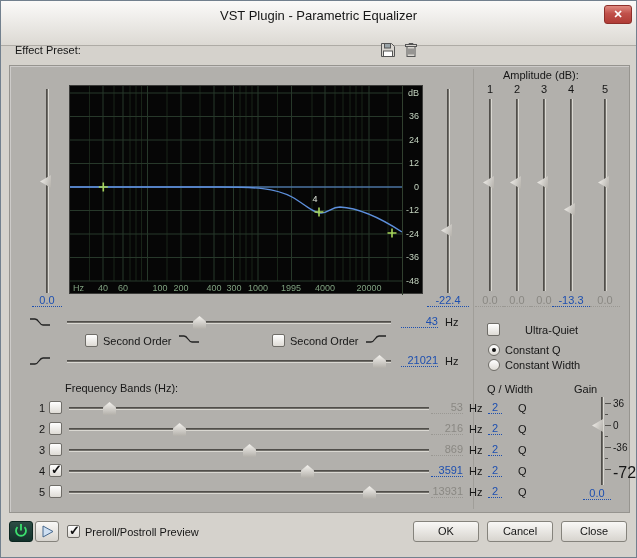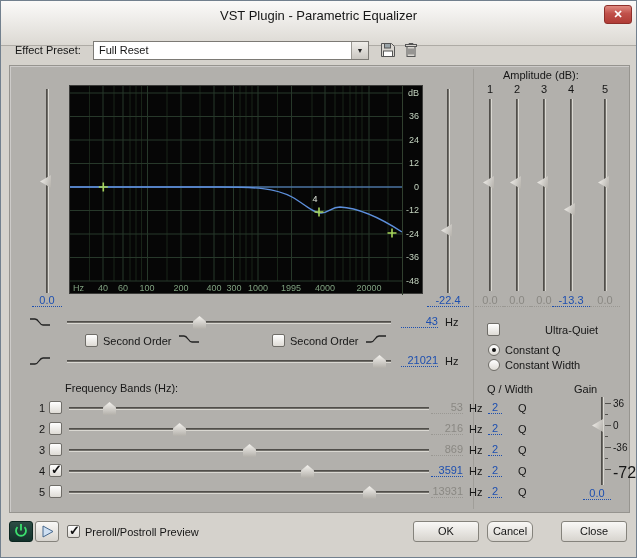--- a/index.html
+++ b/index.html
@@ -41,24 +41,20 @@
 <body>
 
 <div id="window">
 
   <div class="titlebar">
     <div class="title">VST Plugin - Parametric Equalizer</div>
     <div class="close-btn">✕</div>
   </div>
 
   <span class="label" style="left:14px;top:43px;">Effect Preset:</span>
-  <div class="dropdown" style="left:92px;top:40px;width:276px;">
-    <span class="txt">Full Reset</span>
-    <div class="dd-arrow">▼</div>
-  </div>
   <div class="icon-btn" style="left:379px;top:41px;">
     <svg width="16" height="16" viewBox="0 0 16 16">
         <path d="M1.5 1.5h10l3 3v10h-13z" fill="#d9d6d0" stroke="#555"></path>
         <rect x="4.5" y="1.5" width="6" height="4.5" fill="#9aa4a8" stroke="#555"></rect>
         <rect x="3.5" y="9" width="9" height="5.5" fill="#fff" stroke="#555"></rect>
       </svg>
   </div>
   <div class="icon-btn" style="left:402px;top:41px;">
     <svg width="16" height="16" viewBox="0 0 16 16">
         <rect x="4" y="4.5" width="8" height="10" fill="#d9d6d0" stroke="#555"></rect>
@@ -81,21 +77,21 @@
       <g stroke="#a6d45a" stroke-width="1.6">
         <path d="M28.8 101h9M33.3 96.5v9"></path>
         <path d="M244.5 126h9M249 121.5v9"></path>
         <path d="M317.5 147h9M322 142.5v9"></path>
       </g>
     </svg>
     <span class="node-label" style="left:245px;top:108px;">4</span>
     <span class="flabel first" style="left:3px;">Hz</span>
     <span class="flabel" style="left:33px;">40</span>
     <span class="flabel" style="left:53px;">60</span>
-    <span class="flabel" style="left:77px;">100</span>
+    <span class="flabel" style="left:90px;">100</span>
     <span class="flabel" style="left:111px;">200</span>
     <span class="flabel" style="left:144px;">400</span>
     <span class="flabel" style="left:164px;">300</span>
     <span class="flabel" style="left:188px;">1000</span>
     <span class="flabel" style="left:221px;">1995</span>
     <span class="flabel" style="left:255px;">4000</span>
     <span class="flabel" style="left:299px;">20000</span>
     <div class="scale-col">
       <span class="dlabel" style="top:2px;">dB</span>
       <span class="dlabel" style="top:25px;">36</span>
@@ -207,21 +203,21 @@
   <div class="vtrack" style="left:603px;top:98px;height:192px;"></div>
   <div class="vhandle" style="left:597px;top:175px;"></div>
 
   <span class="val gray tc" style="left:474px;top:293px;width:30px;">0.0</span>
   <span class="val gray tc" style="left:501px;top:293px;width:30px;">0.0</span>
   <span class="val gray tc" style="left:528px;top:293px;width:30px;">0.0</span>
   <span class="val blue tc" style="left:551px;top:293px;width:38px;">-13.3</span>
   <span class="val gray tc" style="left:589px;top:293px;width:30px;">0.0</span>
 
   <div class="checkbox" style="left:486px;top:322px;"></div>
-  <span class="label" style="left:504px;top:323px;padding-left:40px;">Ultra-Quiet</span>
+  <span class="label" style="left:484px;top:323px;padding-left:40px;">Ultra-Quiet</span>
   <div class="radio selected" style="left:487px;top:343px;"></div>
   <span class="label" style="left:504px;top:343px;">Constant Q</span>
   <div class="radio" style="left:487px;top:358px;"></div>
   <span class="label" style="left:504px;top:358px;">Constant Width</span>
 
   <span class="label" style="left:486px;top:382px;">Q / Width</span>
   <span class="label" style="left:573px;top:382px;">Gain</span>
 
   <span class="val blue tc" style="left:487px;top:400px;width:14px;">2</span>
   <span class="label" style="left:517px;top:401px;">Q</span>
@@ -256,16 +252,16 @@
       </svg>
   </div>
   <div class="btn" style="left:34px;top:520px;width:24px;">
     <svg width="22" height="19" viewBox="0 0 22 19">
         <path d="M7 4l10 5.5L7 15z" fill="#cfe0f2" stroke="#46688e" stroke-width="1"></path>
       </svg>
   </div>
   <div class="checkbox checked" style="left:66px;top:524px;"></div>
   <span class="label" style="left:84px;top:525px;">Preroll/Postroll Preview</span>
   <div class="btn" style="left:412px;top:520px;width:66px;">OK</div>
-  <div class="btn" style="left:486px;top:520px;width:46px;border-radius:6px;">Cancel</div>
+  <div class="btn" style="left:486px;top:520px;width:66px;">Cancel</div>
   <div class="btn" style="left:560px;top:520px;width:66px;">Close</div>
 
 </div>
 
 </body></html>

